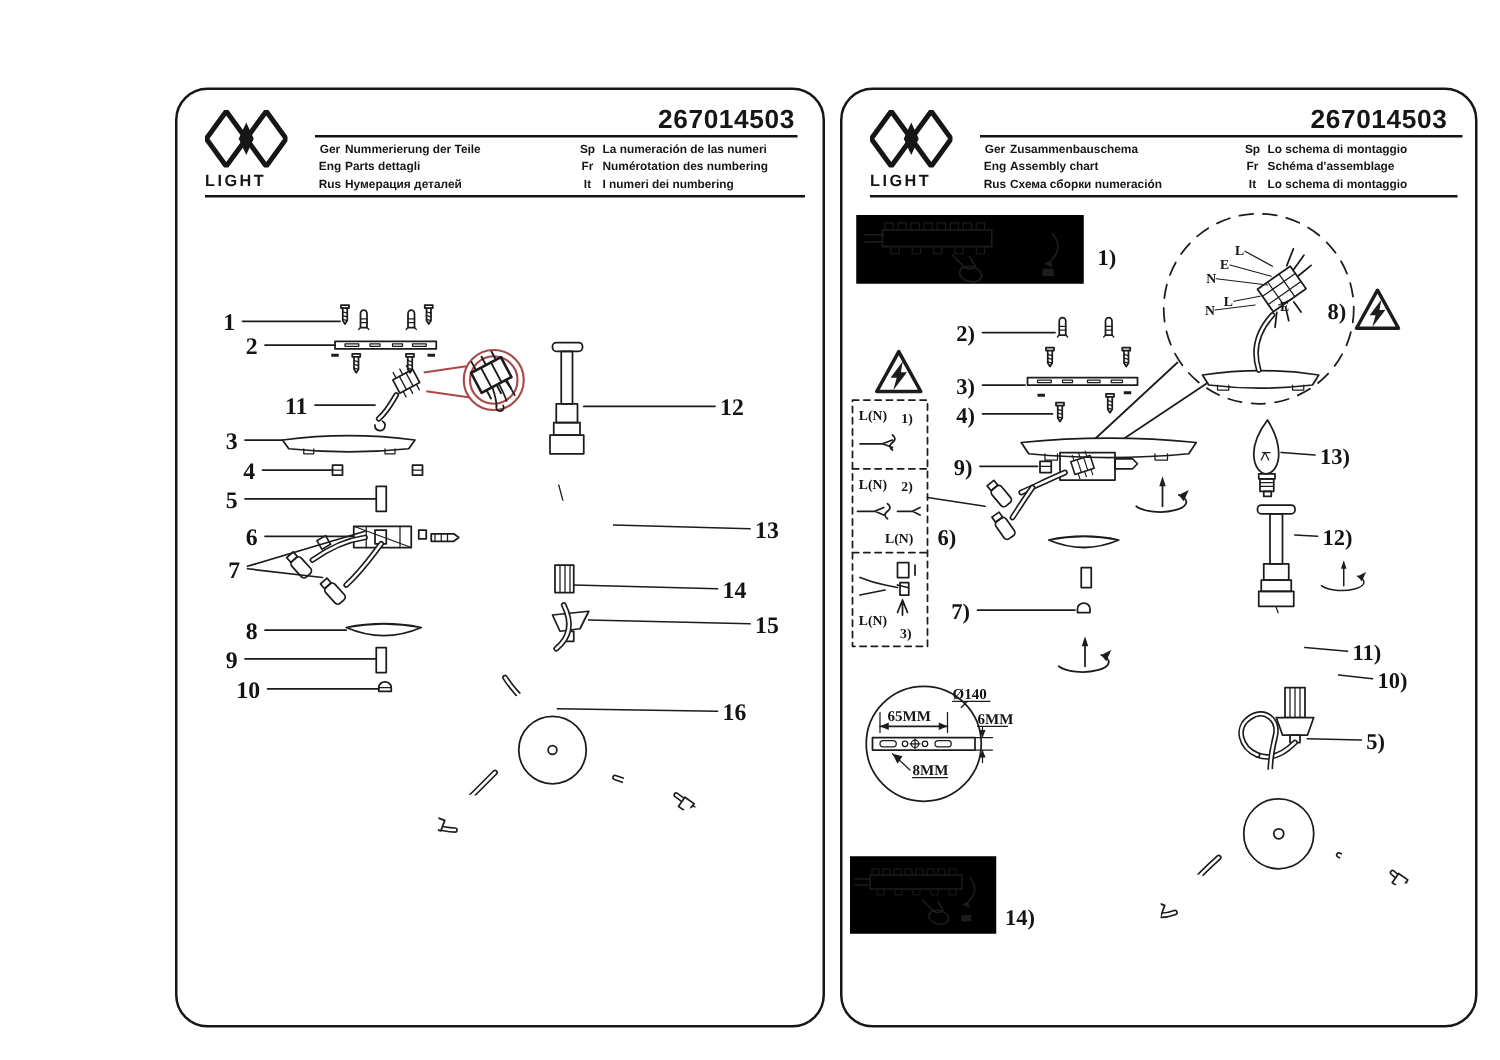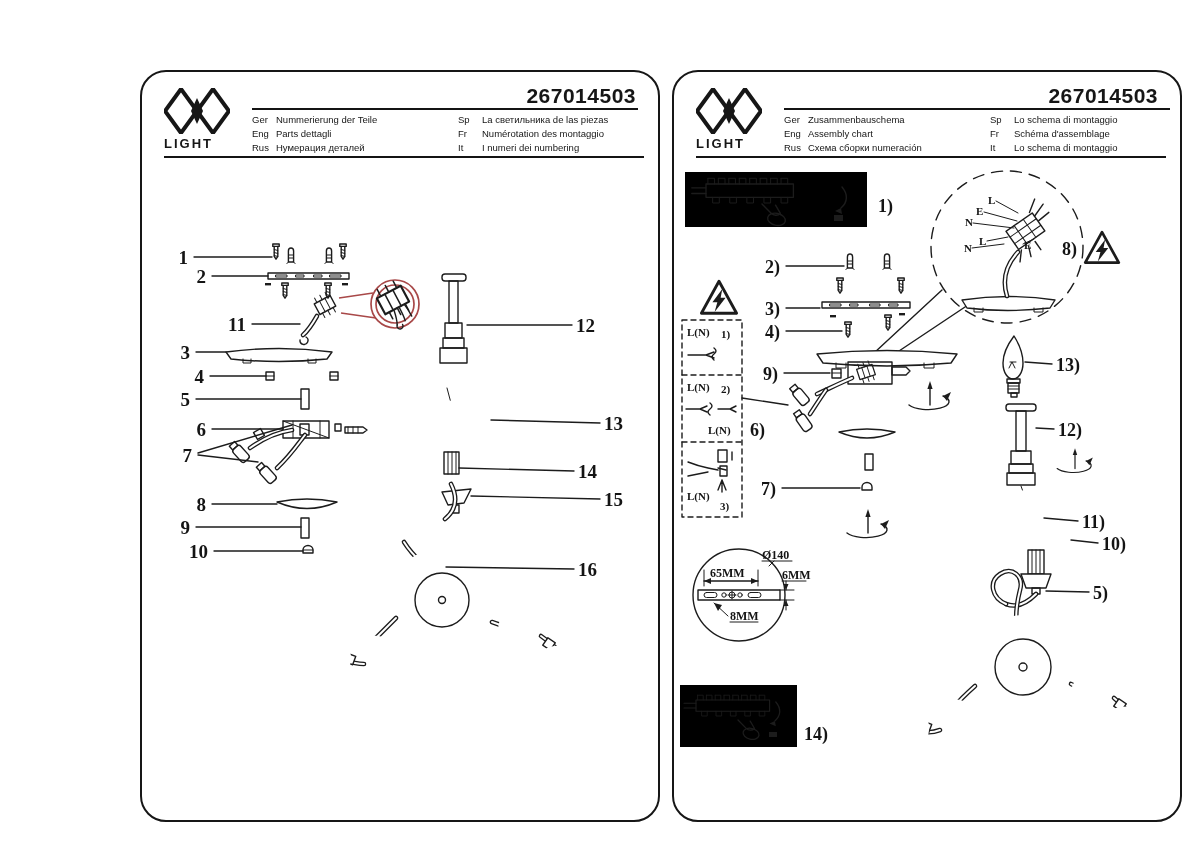--- a/index.html
+++ b/index.html
@@ -8,21 +8,21 @@
   .page{position:absolute;top:70px;height:748px;border:2px solid #161616;border-radius:26px;background:#fff;}
   #pageL{left:140px;width:516px;}
   #pageR{left:672px;width:506px;}
   .model{position:absolute;right:22px;top:12px;font-weight:bold;font-size:21px;letter-spacing:0.5px;}
   .logo{position:absolute;left:22px;top:16px;width:86px;}
   .logo-word{display:block;font-weight:bold;font-size:13px;letter-spacing:2px;margin-top:-2px;}
   .langs{position:absolute;left:110px;top:36px;width:386px;border-top:2px solid #141414;padding-top:3px;
          display:flex;gap:6px;}
   .lcol{display:flex;flex-direction:column;gap:1px;}
   .lcol.c1{width:190px;} .lcol.c2{width:190px;margin-left:20px;}
-  .lrow{display:flex;font-size:9.5px;font-weight:normal;line-height:13px;white-space:nowrap;}
+  .lrow{display:flex;font-size:9.5px;font-weight:bold;line-height:13px;white-space:nowrap;text-align:center;}
   .ltag{width:24px;flex:0 0 24px;}
   .hr{position:absolute;left:22px;right:14px;top:84px;border-top:2.5px solid #141414;}
   svg.diag{position:absolute;left:0;top:0;width:100%;height:100%;}
   .ln{stroke:#1c1c1c;fill:none;stroke-width:1.4;stroke-linecap:round;stroke-linejoin:round;}
   .thin{stroke-width:1;}
   .ln2{stroke-width:2.2;}
   .tube{stroke:#1c1c1c;fill:none;stroke-width:4.6;stroke-linecap:round;}
   .tubein{stroke:#fff;fill:none;stroke-width:2;stroke-linecap:round;}
   .fillb{fill:#1c1c1c;stroke:none;}
   .wfill{fill:#fff;}
@@ -61,25 +61,25 @@
             <span>Parts dettagli</span>
           </div>
         <div class="lrow">
             <span class="ltag">Rus</span>
             <span>Нумерация деталей</span>
           </div>
       </div>
       <div class="lcol c2">
         <div class="lrow">
             <span class="ltag">Sp</span>
-            <span>La светильника de las piezas</span>
+            <span>La numeración de las numeri</span>
           </div>
         <div class="lrow">
             <span class="ltag">Fr</span>
-            <span>Numérotation des montaggio</span>
+            <span>Numérotation des numbering</span>
           </div>
         <div class="lrow">
             <span class="ltag">It</span>
             <span>I numeri dei numbering</span>
           </div>
       </div>
     </div>
     <div class="hr"></div>
 
     <svg class="diag" viewBox="0 0 516 748">

